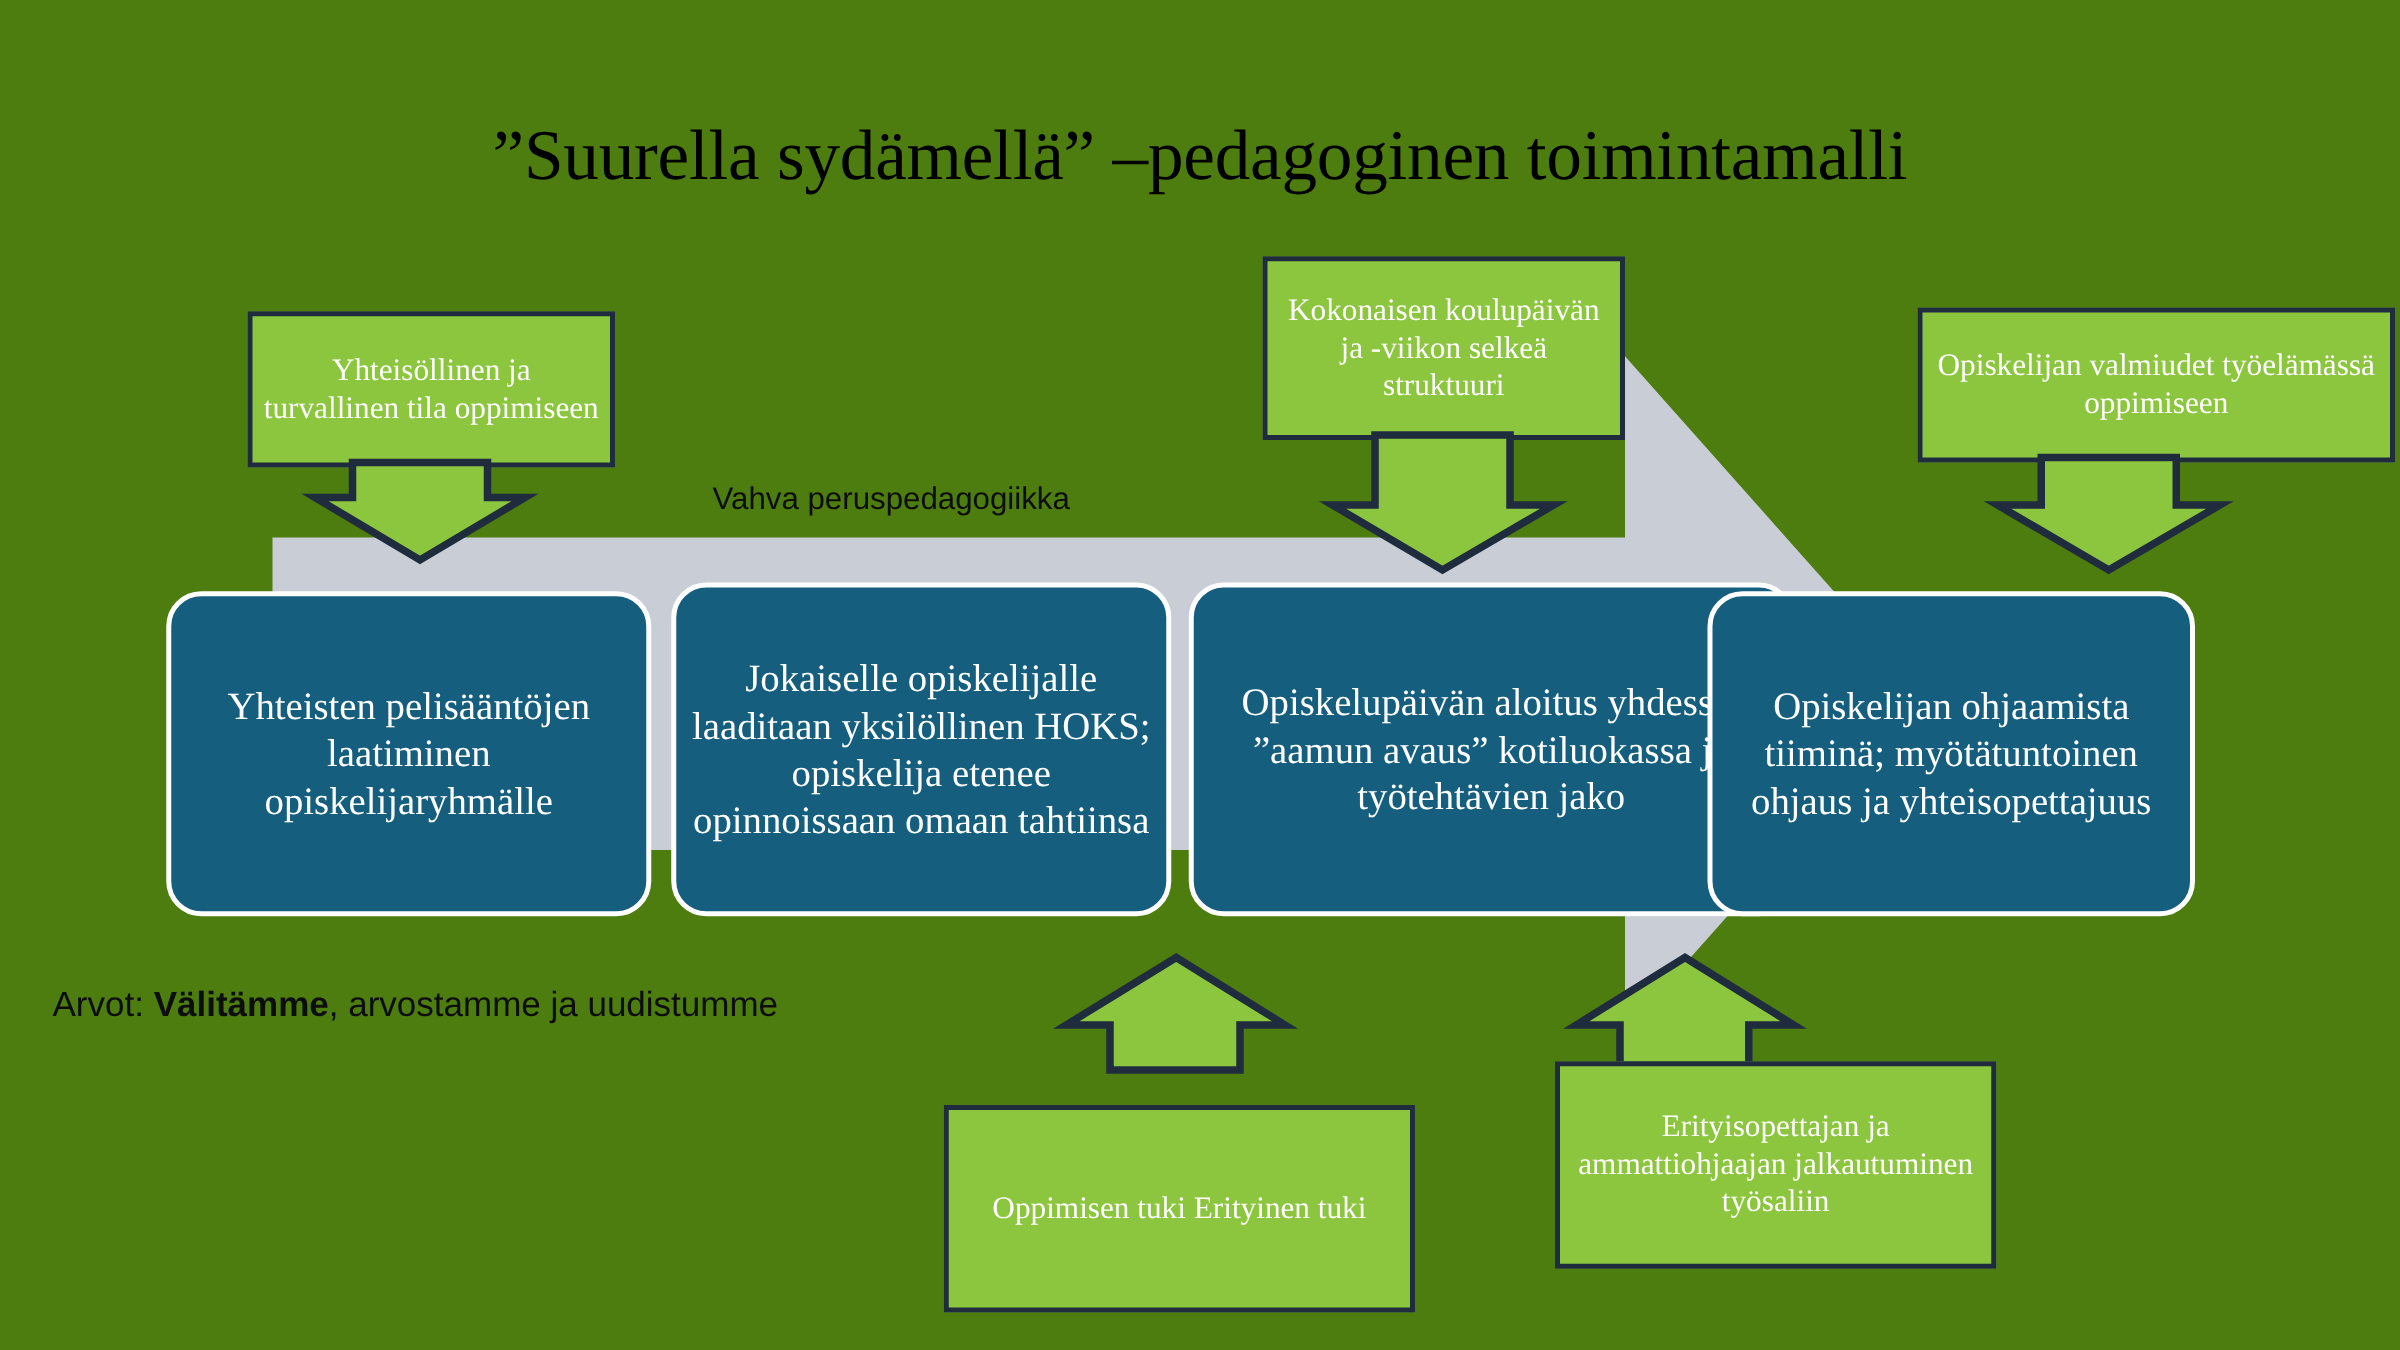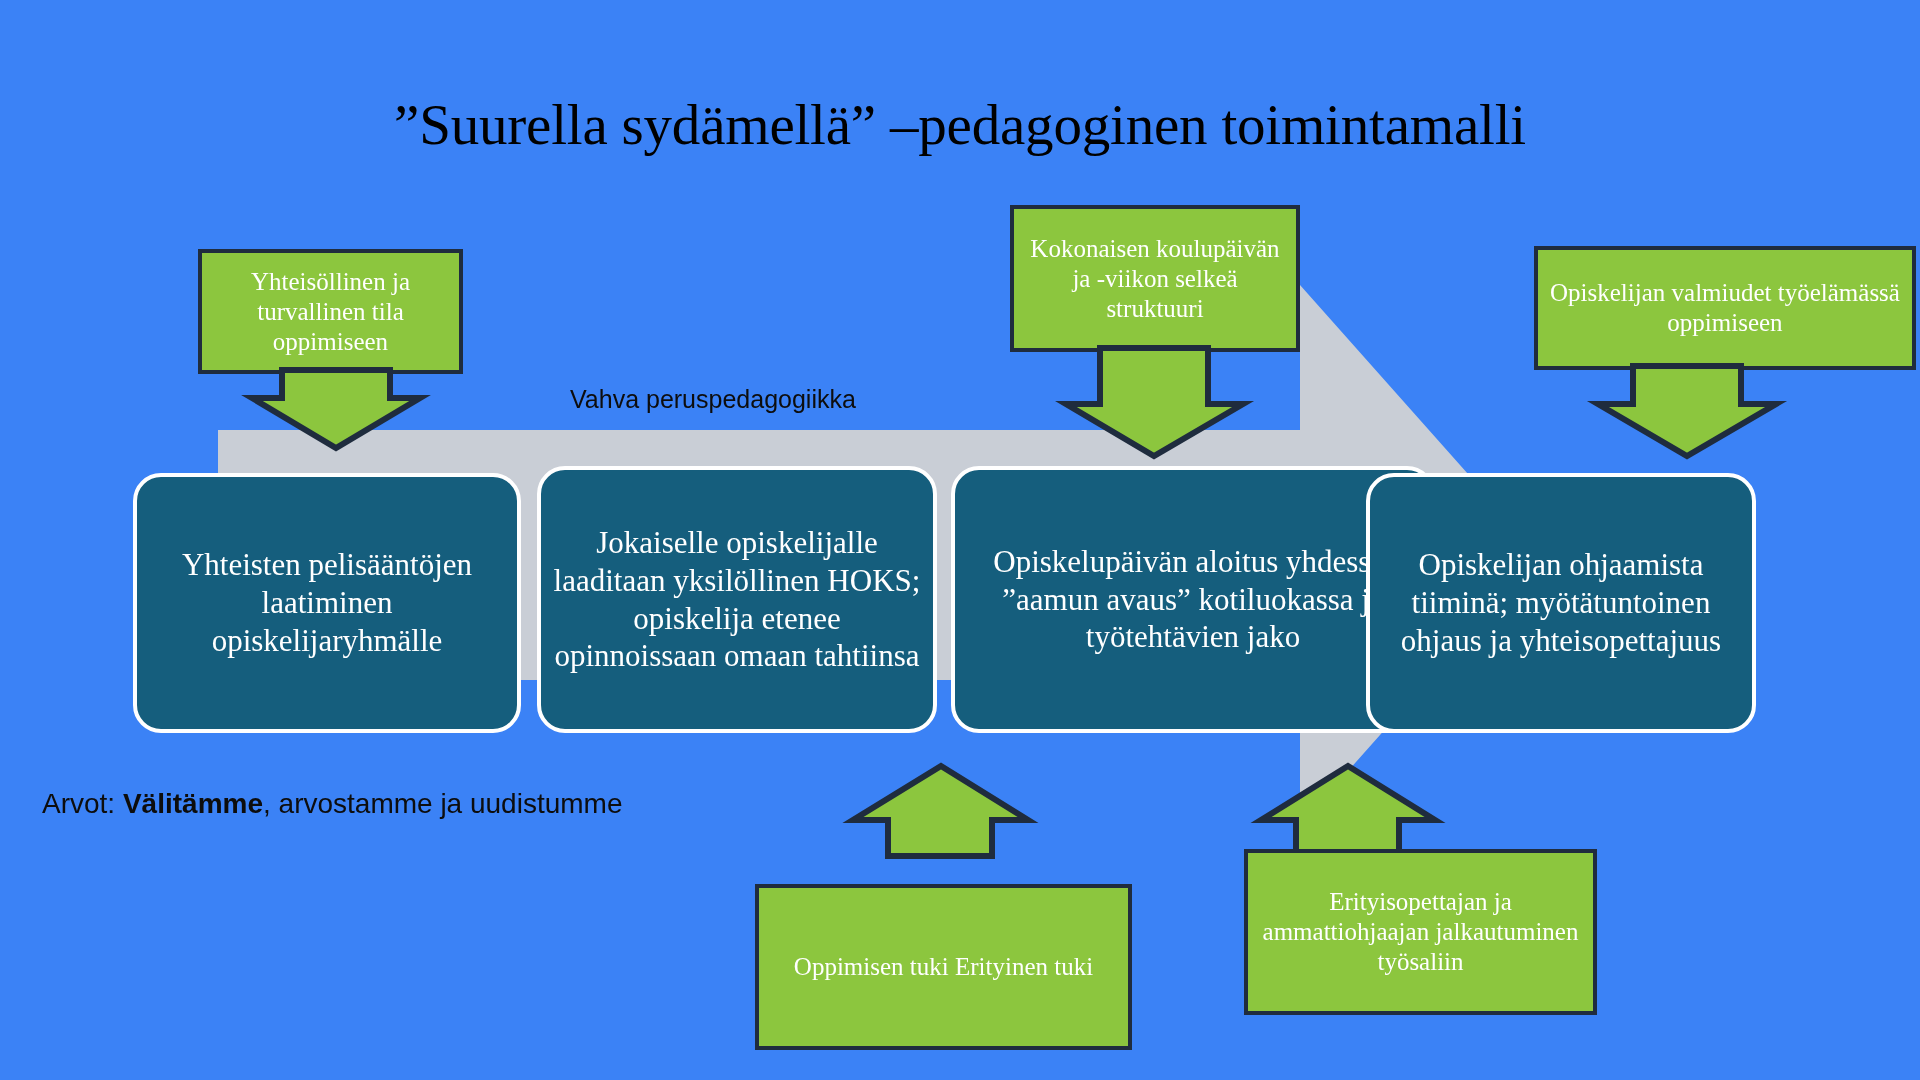--- a/index.html
+++ b/index.html
@@ -4,21 +4,21 @@
 <style>
   html, body {
     margin: 0;
     padding: 0;
     background: #ffffff;
   }
   #stage {
     position: relative;
     width: 1920px;
     height: 1080px;
-    background: #3b82f6;
+    background: #4d7c0f;
     overflow: hidden;
     font-family: "Liberation Sans", sans-serif;
   }
 
   
   #title {
     position: absolute;
     left: 0;
     top: 92px;
     width: 1920px;
@@ -110,21 +110,21 @@
 <body>
 
 <div id="stage">
 
   <div id="title">”Suurella sydämellä” –pedagoginen toimintamalli</div>
 
   <svg id="grey-arrow" viewBox="0 0 1920 1080" xmlns="http://www.w3.org/2000/svg">
     <path d="M 218,430 L 1300,430 L 1300,285 L 1540,555 L 1300,825 L 1300,680 L 218,680 Z" fill="#C9CED6"></path>
   </svg>
 
-  <div class="green-box" style="left:198px; top:249px; width:265px; height:125px;">
+  <div class="green-box" style="left:198px; top:249px; width:294px; height:125px;">
     <span>Yhteisöllinen ja turvallinen tila oppimiseen</span>
   </div>
 
   <div class="green-box" style="left:1010px; top:205px; width:290px; height:147px;">
     <span>Kokonaisen koulupäivän ja -viikon selkeä struktuuri</span>
   </div>
 
   <div class="green-box" style="left:1494px; top:246px; width:382px; height:124px;margin-left:40px;">
     <span>Opiskelijan valmiudet työelämässä oppimiseen</span>
   </div>

